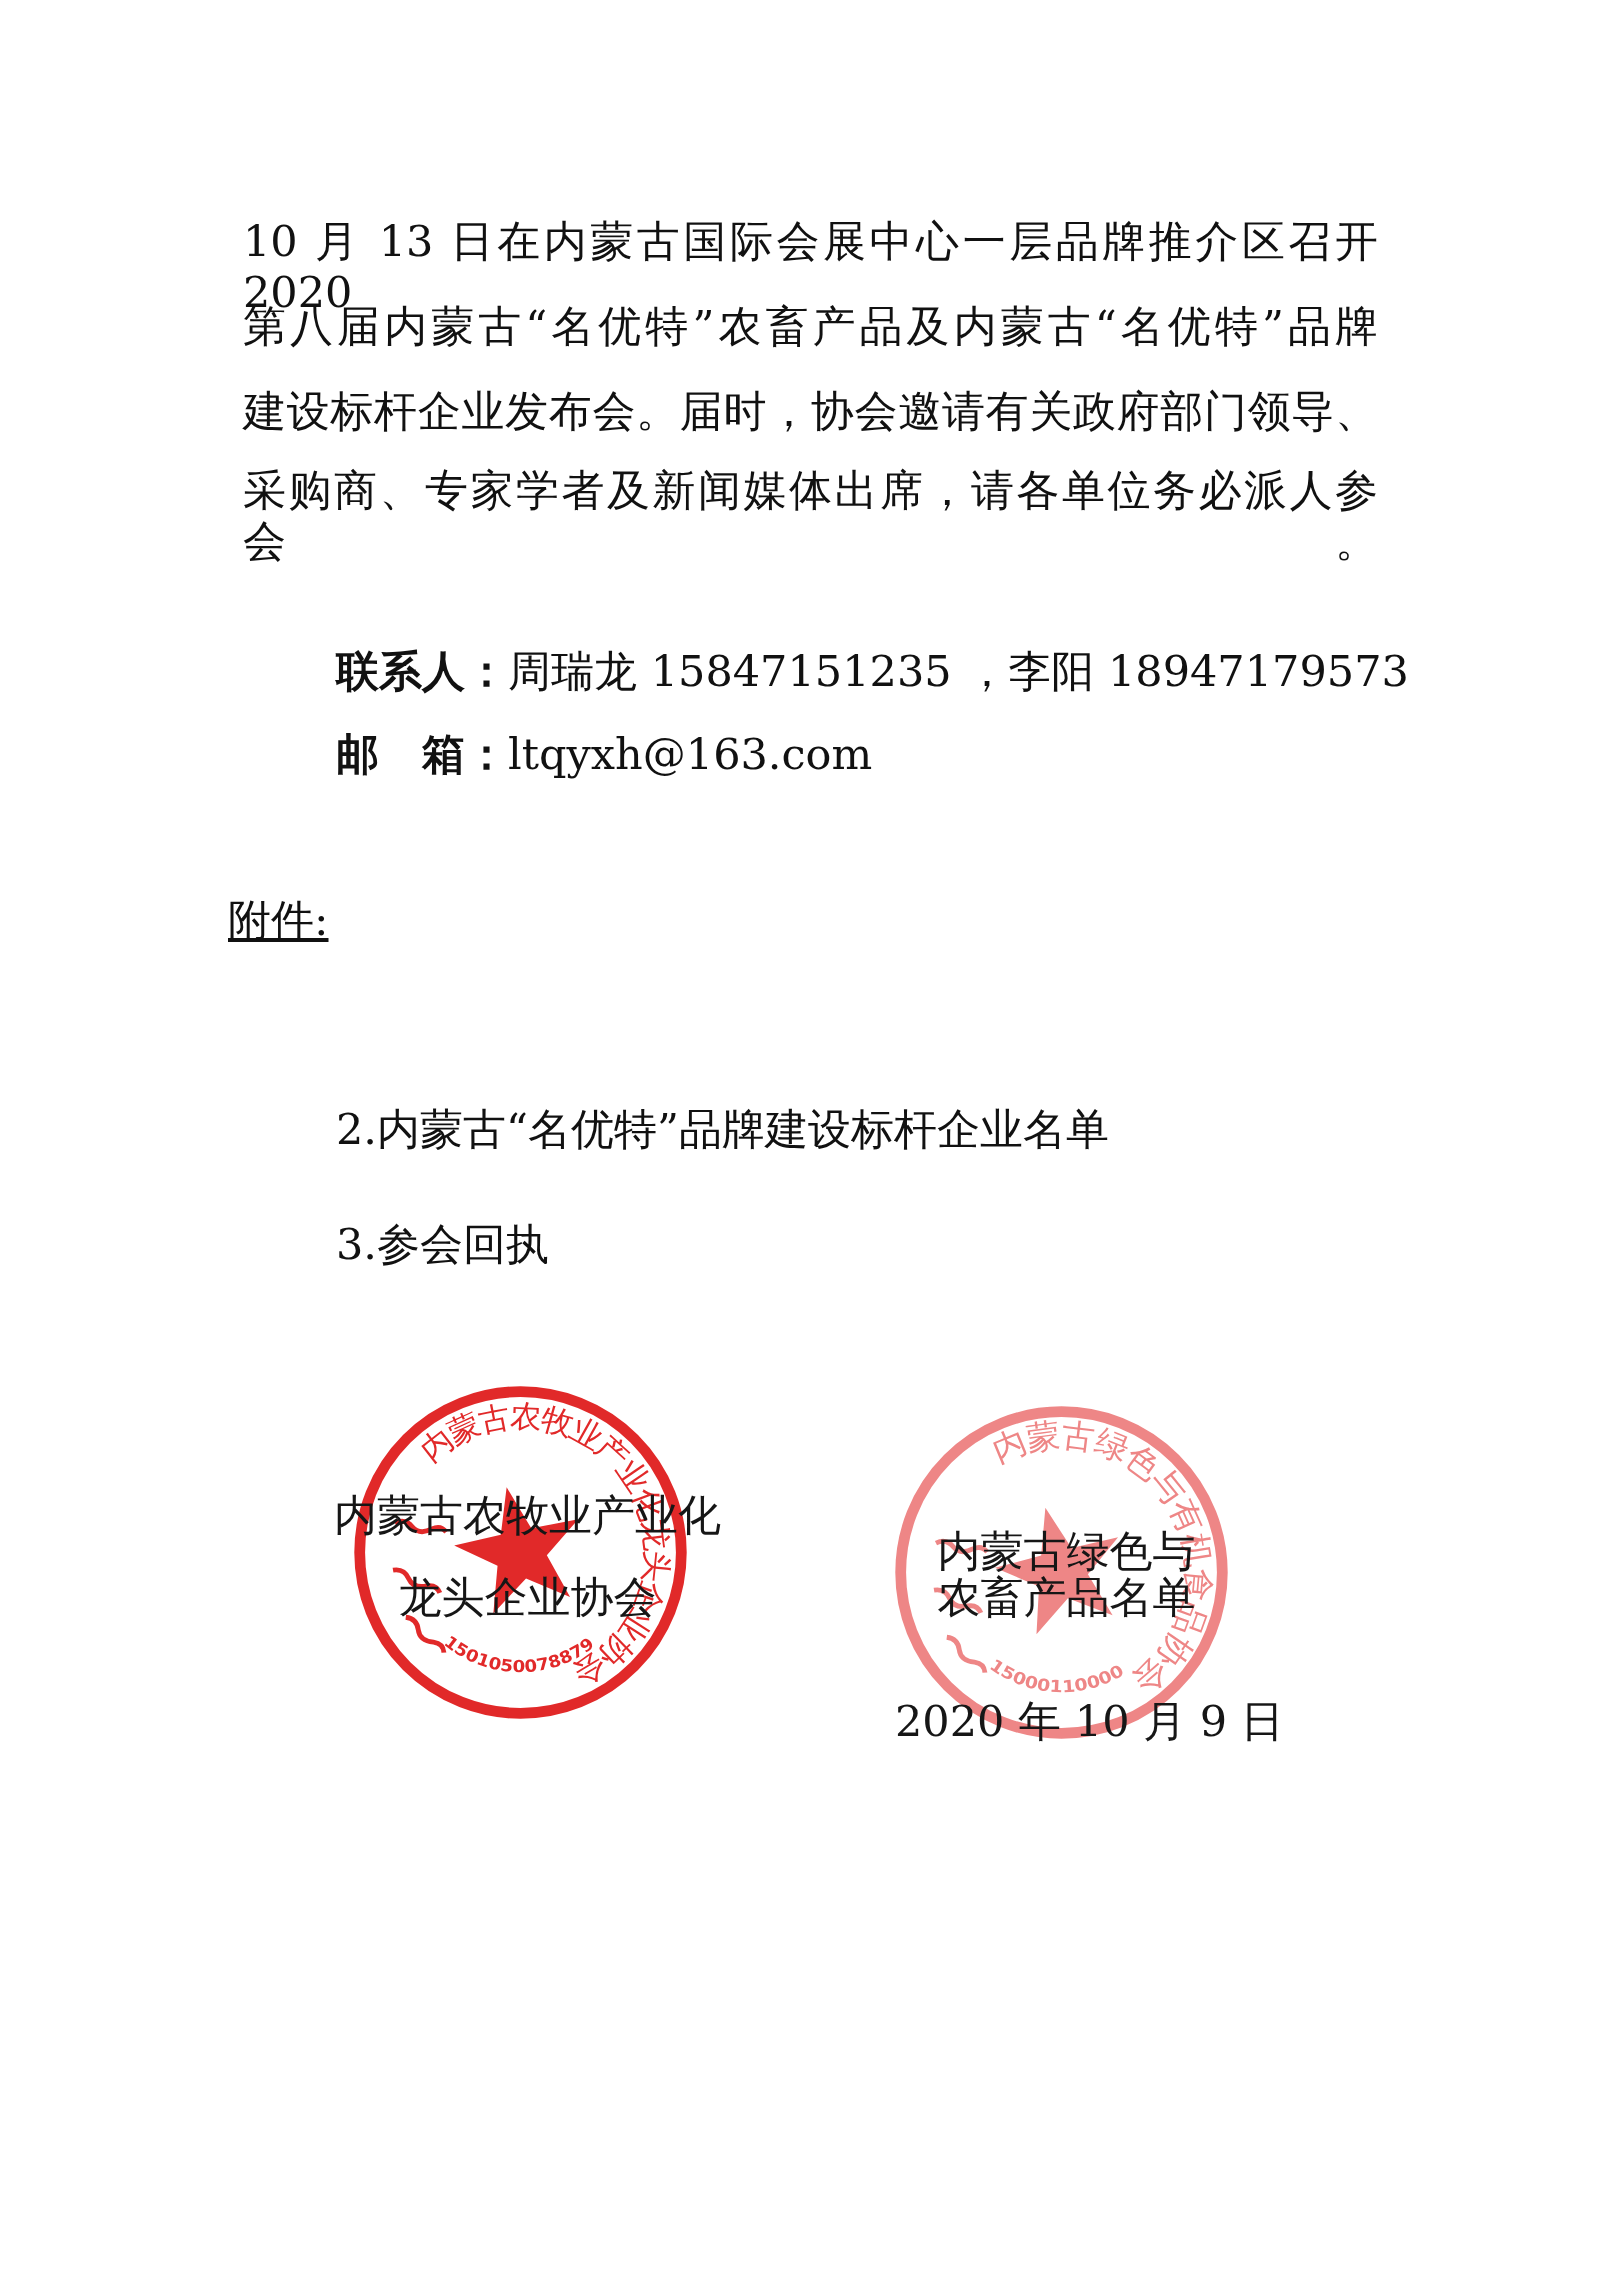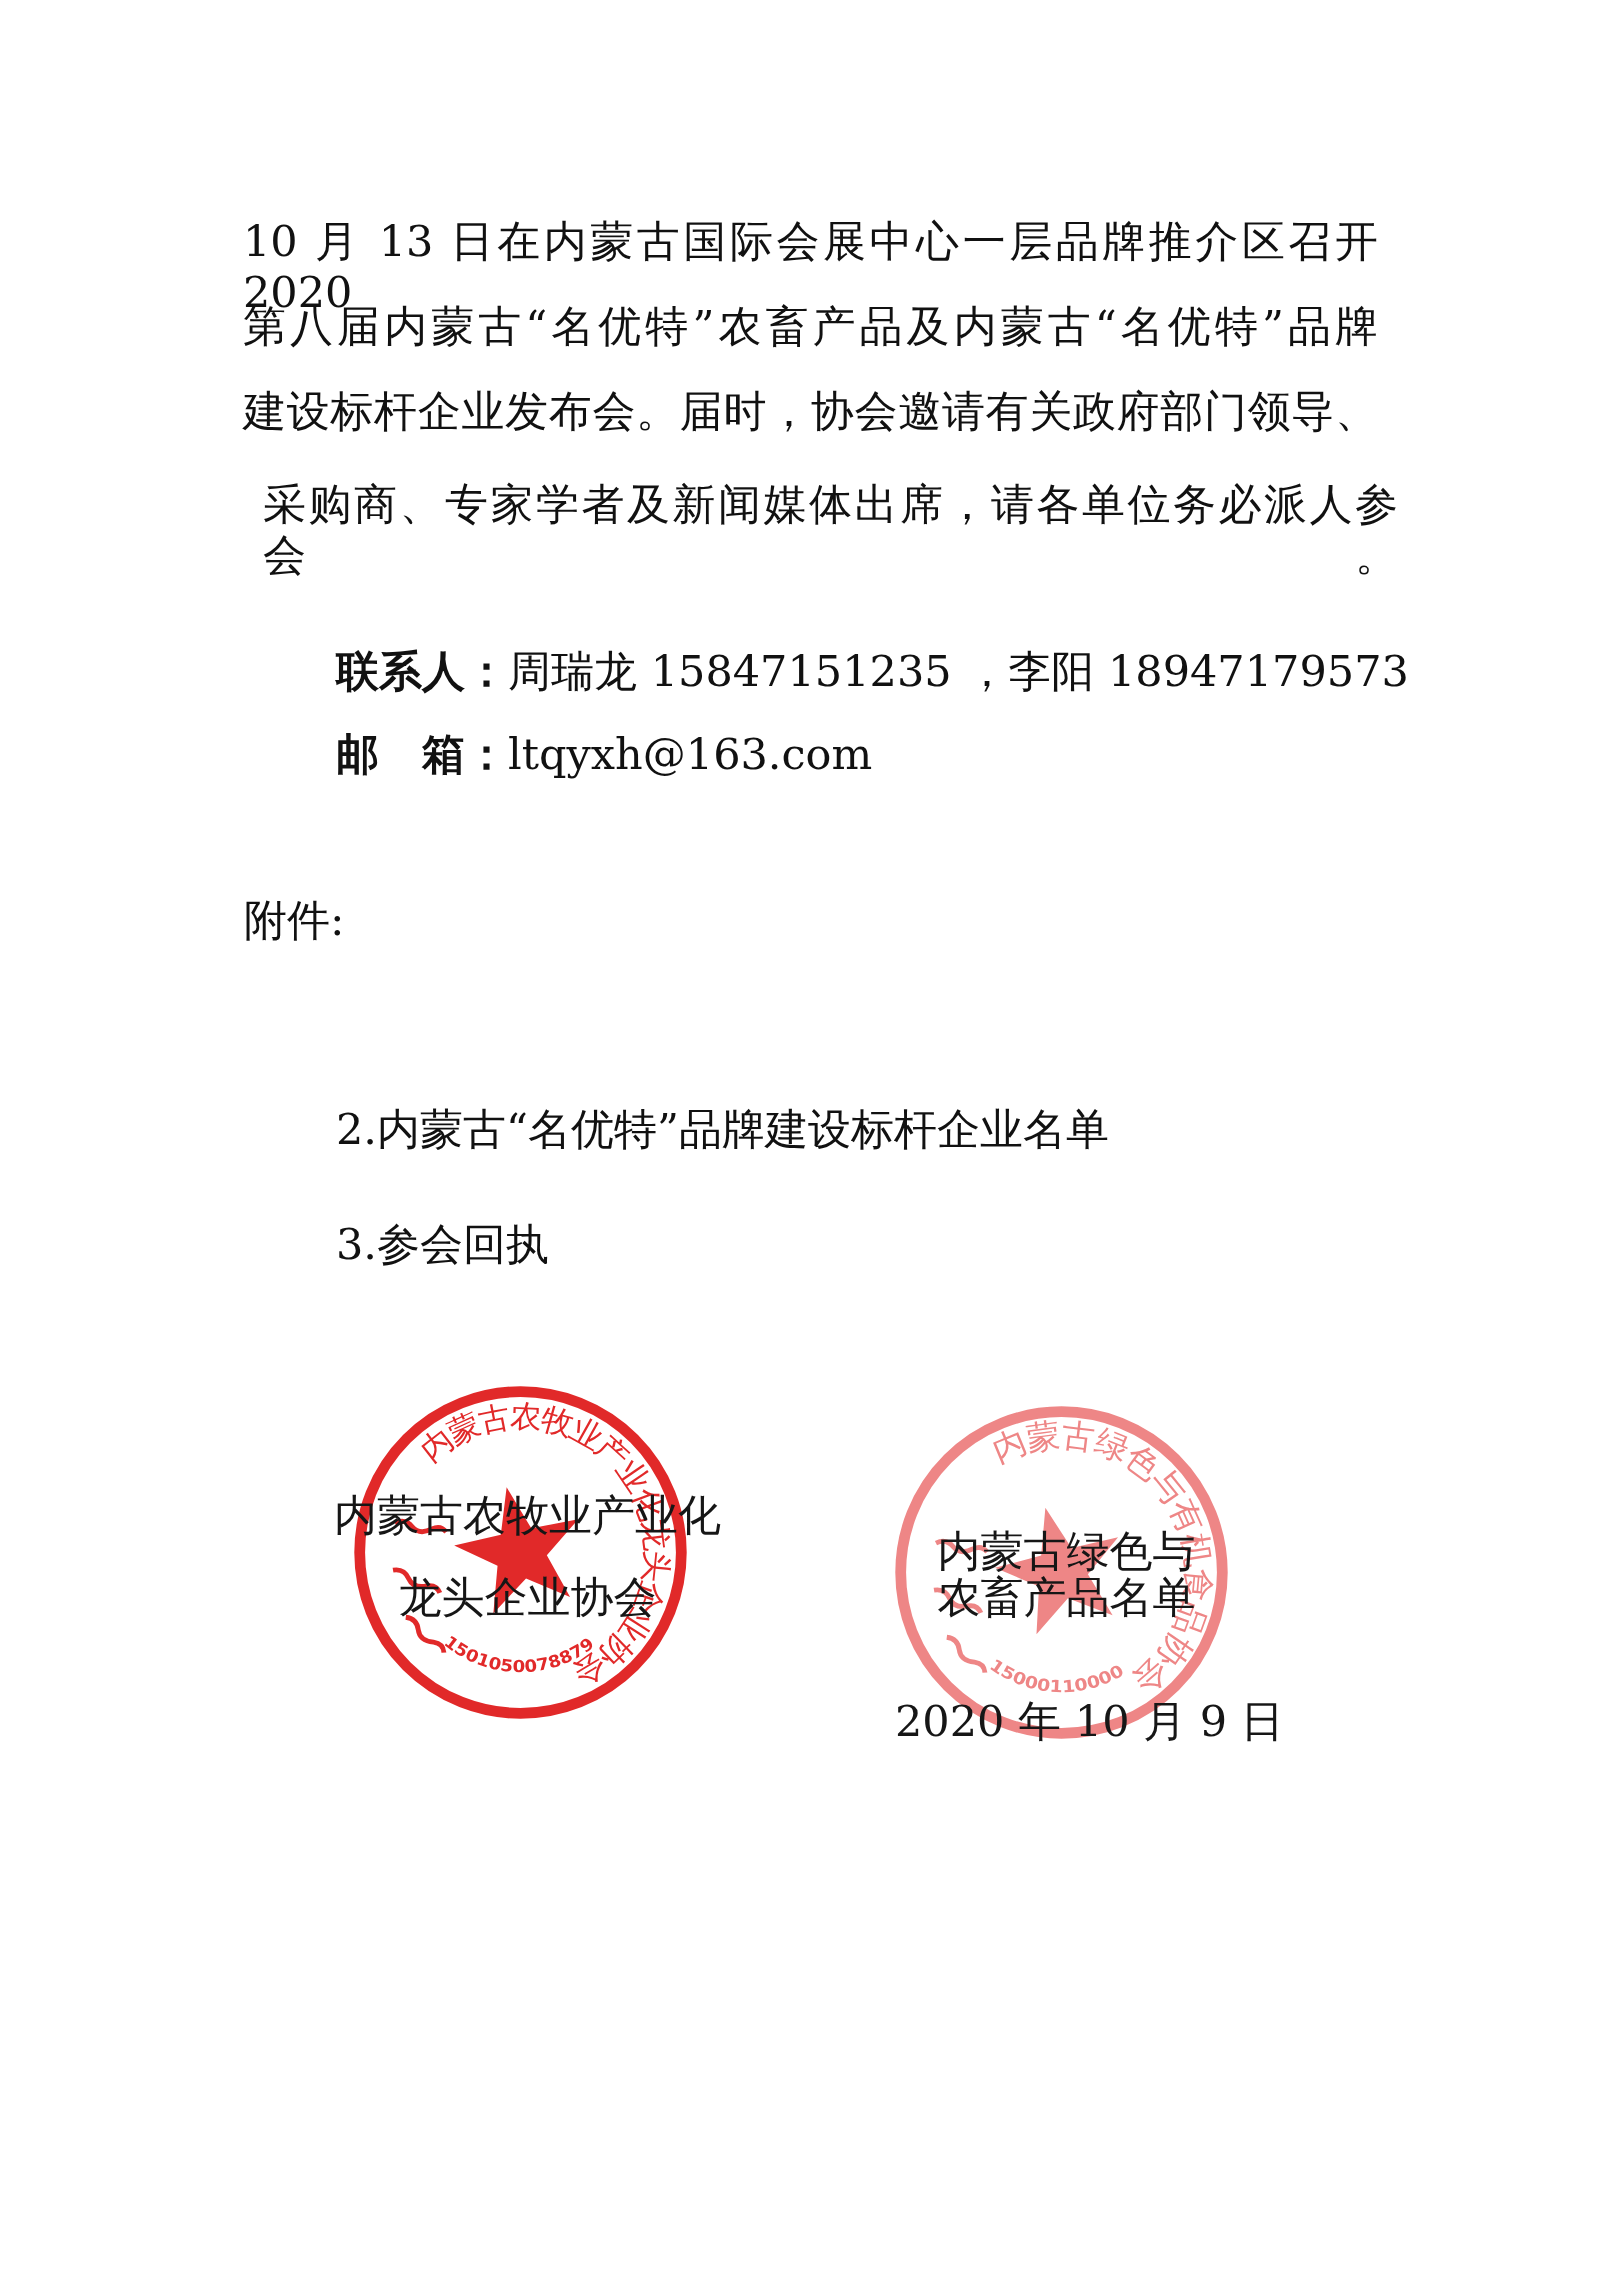--- a/index.html
+++ b/index.html
@@ -56,30 +56,30 @@
   .serial { font-size: 17px; font-family: "DejaVu Sans", "Liberation Sans", sans-serif; font-weight: 700; }
 </style>
 </head>
 <body>
 
 <div class="page">
 
   <div class="line para-line" style="top:216px;">10 月 13 日在内蒙古国际会展中心一层品牌推介区召开 2020</div>
   <div class="line para-line" style="top:301px;">第八届内蒙古“名优特”农畜产品及内蒙古“名优特”品牌</div>
   <div class="line para-line" style="top:386px;">建设标杆企业发布会。届时，协会邀请有关政府部门领导、</div>
-  <div class="line para-line" style="top:479px;margin-left:20px;">采购商、专家学者及新闻媒体出席，请各单位务必派人参会。</div>
+  <div class="line para-line" style="top:465px;">采购商、专家学者及新闻媒体出席，请各单位务必派人参会。</div>
 
   <div class="line indent" style="top:646px;">
     <span class="bold-label">联系人：</span><span>周瑞龙 15847151235 ，李阳 18947179573</span>
   </div>
   <div class="line indent" style="top:729px;">
     <span class="bold-label">邮　箱：</span><span>ltqyxh@163.com</span>
   </div>
 
-  <div class="line" style="left:244px; top:895px;">附件:</div>
+  <div class="line" style="left:228px; top:895px;text-decoration:underline;">附件:</div>
   <div class="line indent" style="top:1104px;">2.内蒙古“名优特”品牌建设标杆企业名单</div>
   <div class="line indent" style="top:1219px;">3.参会回执</div>
 
   <svg class="stamp stamp-left" viewBox="0 0 360 360">
     <g fill="none" color="#e01d1d">
       <circle cx="180" cy="180" r="164" stroke="currentColor" stroke-width="11"></circle>
       <polygon fill="currentColor" transform="rotate(-12 180 180)" points="180,112 195.9,158.2 244.7,159 205.7,188.3 220,235 180,207 140,235 154.3,188.3 115.3,159 164.1,158.2"></polygon>
       <path id="leftRingPath" d="M 89.5 89.5 A 128 128 0 1 1 223.8 300.3" fill="none"></path>
       <text class="ring-text" fill="currentColor">
         <textPath href="#leftRingPath" startOffset="0" textLength="450" lengthAdjust="spacing">内蒙古农牧业产业化龙头企业协会</textPath>

